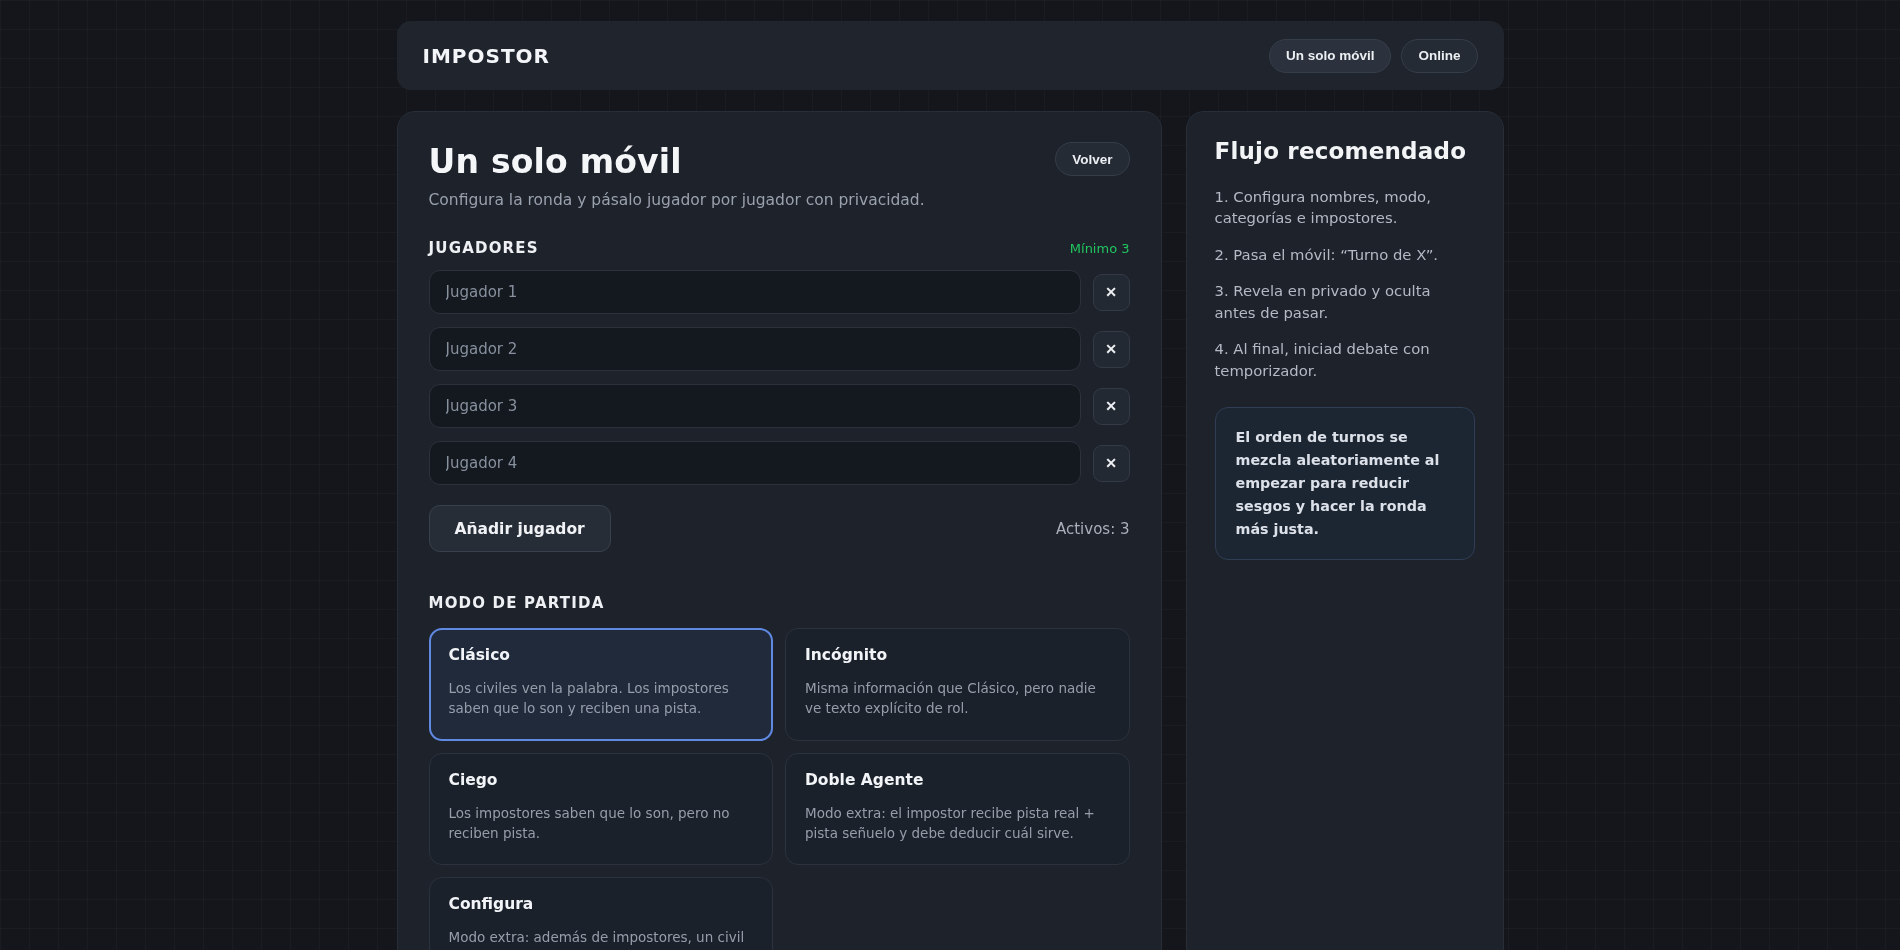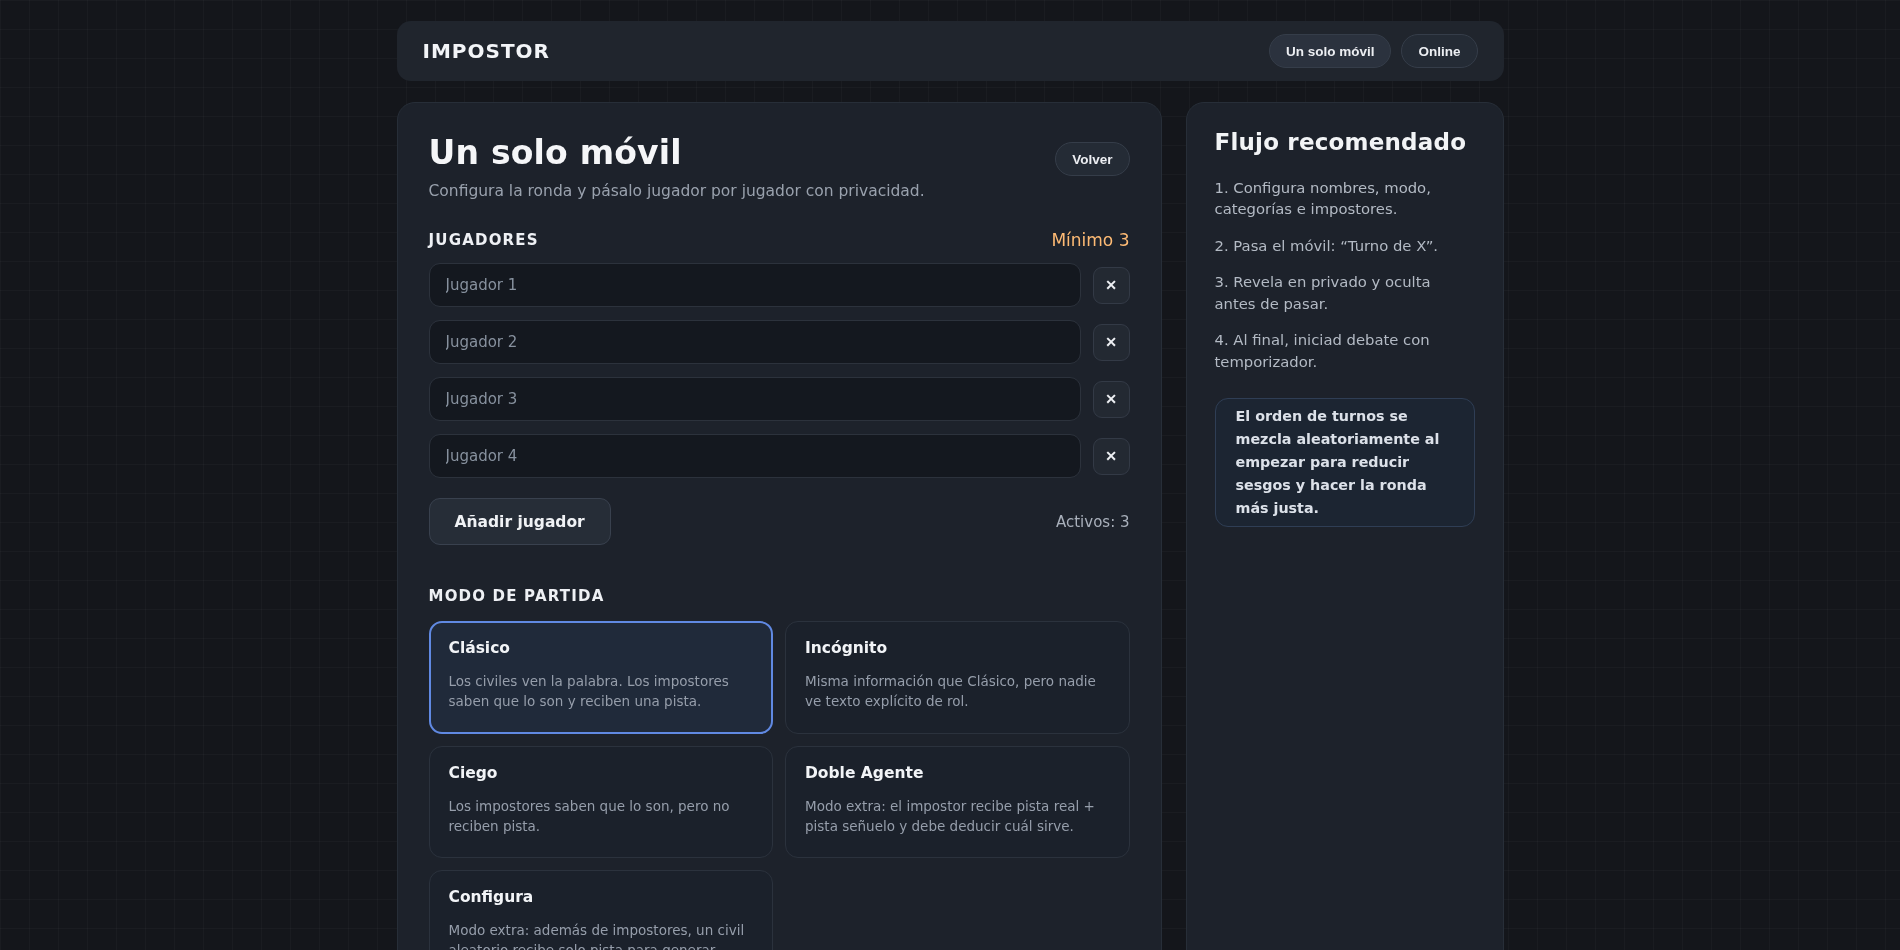--- a/index.html
+++ b/index.html
@@ -10,21 +10,21 @@
     background-image:
       linear-gradient(to right, rgba(255,255,255,0.028) 1px, transparent 1px),
       linear-gradient(to bottom, rgba(255,255,255,0.028) 1px, transparent 1px);
     background-size: 29px 29px;
     color: #e8ebef;
   }
   .container { width: 1107px; margin: 21px auto 0; }
 
   
   .topbar {
-    height: 60px; background: #20252d; border-radius: 14px;
+    height: 69px; background: #20252d; border-radius: 14px;
     display: flex; align-items: center; justify-content: space-between;
     padding: 0 26px;
   }
   .logo { font-size: 20px; font-weight: bold; letter-spacing: 1px; color: #f3f5f8; }
   .nav { display: flex; gap: 10px; }
   .pill {
     height: 34px; padding: 0 16px; border-radius: 17px;
     background: #242b35; border: 1px solid #353d49;
     color: #eceef2; font-size: 13.5px; font-weight: bold;
     display: flex; align-items: center; cursor: pointer; white-space: nowrap;
@@ -37,26 +37,26 @@
     background: #1d222b; border: 1px solid #272e38; border-radius: 18px;
     min-height: 900px;
   }
   .main-panel { flex: 1; padding: 30px 31px; }
   .side-panel { width: 318px; padding: 26px 28px; }
 
   
   .main-head { display: flex; justify-content: space-between; align-items: flex-start; }
   .page-title { font-size: 33px; font-weight: bold; color: #f5f6f8; margin-bottom: 10px; letter-spacing: 0.2px; }
   .page-subtitle { font-size: 15.5px; color: #99a1ad; }
-  .btn-volver { margin-top: 9px; }
+  .btn-volver { margin-top: 0; }
 
   
   .section-row { display: flex; justify-content: space-between; align-items: center; }
   .section-label { font-size: 15px; font-weight: bold; letter-spacing: 1.2px; color: #eef0f4; }
-  .muted-note { font-size: 17px; color: #fdba74; margin-left: 8px; }
+  .muted-note { font-size: 13px; color: #22c55e; margin-left: 8px; }
 
   
   .players-section { margin-top: 30px; }
   .player-row { display: flex; gap: 12px; align-items: center; margin-top: 13px; }
   .player-input {
     flex: 1; height: 44px; background: #14181f; border: 1px solid #2c323c;
     border-radius: 11px; padding: 0 16px; color: #dfe3e9; font-size: 15px;
     font-family: "DejaVu Sans", "Liberation Sans", sans-serif; outline: none;
   }
   .player-input::placeholder { color: #87919e; opacity: 1; }
@@ -85,21 +85,21 @@
   }
   .mode-card.selected { border: 2px solid #6089e2; background: #202a3a; padding: 16px 18px 18px; }
   .mode-title { font-size: 15.5px; font-weight: bold; color: #f2f4f7; margin-bottom: 14px; }
   .mode-desc { font-size: 13.5px; color: #969eab; line-height: 1.5; }
 
   
   .side-title { font-size: 23px; font-weight: bold; color: #f2f4f6; margin-bottom: 22px; letter-spacing: 0.2px; }
   .step { font-size: 14.8px; color: #b3bac4; line-height: 1.45; margin-bottom: 15px; }
   .note-box {
     margin-top: 26px; background: #1c2532; border: 1px solid #2f3e55;
-    border-radius: 13px; padding: 6px 20px;
+    border-radius: 13px; padding: 18px 20px;
     font-size: 14.3px; font-weight: 600; color: #dce1e9; line-height: 1.6;
   }
 </style>
 </head>
 <body>
 
 <div class="container">
 
   <header class="topbar">
     <div class="logo">IMPOSTOR</div>

